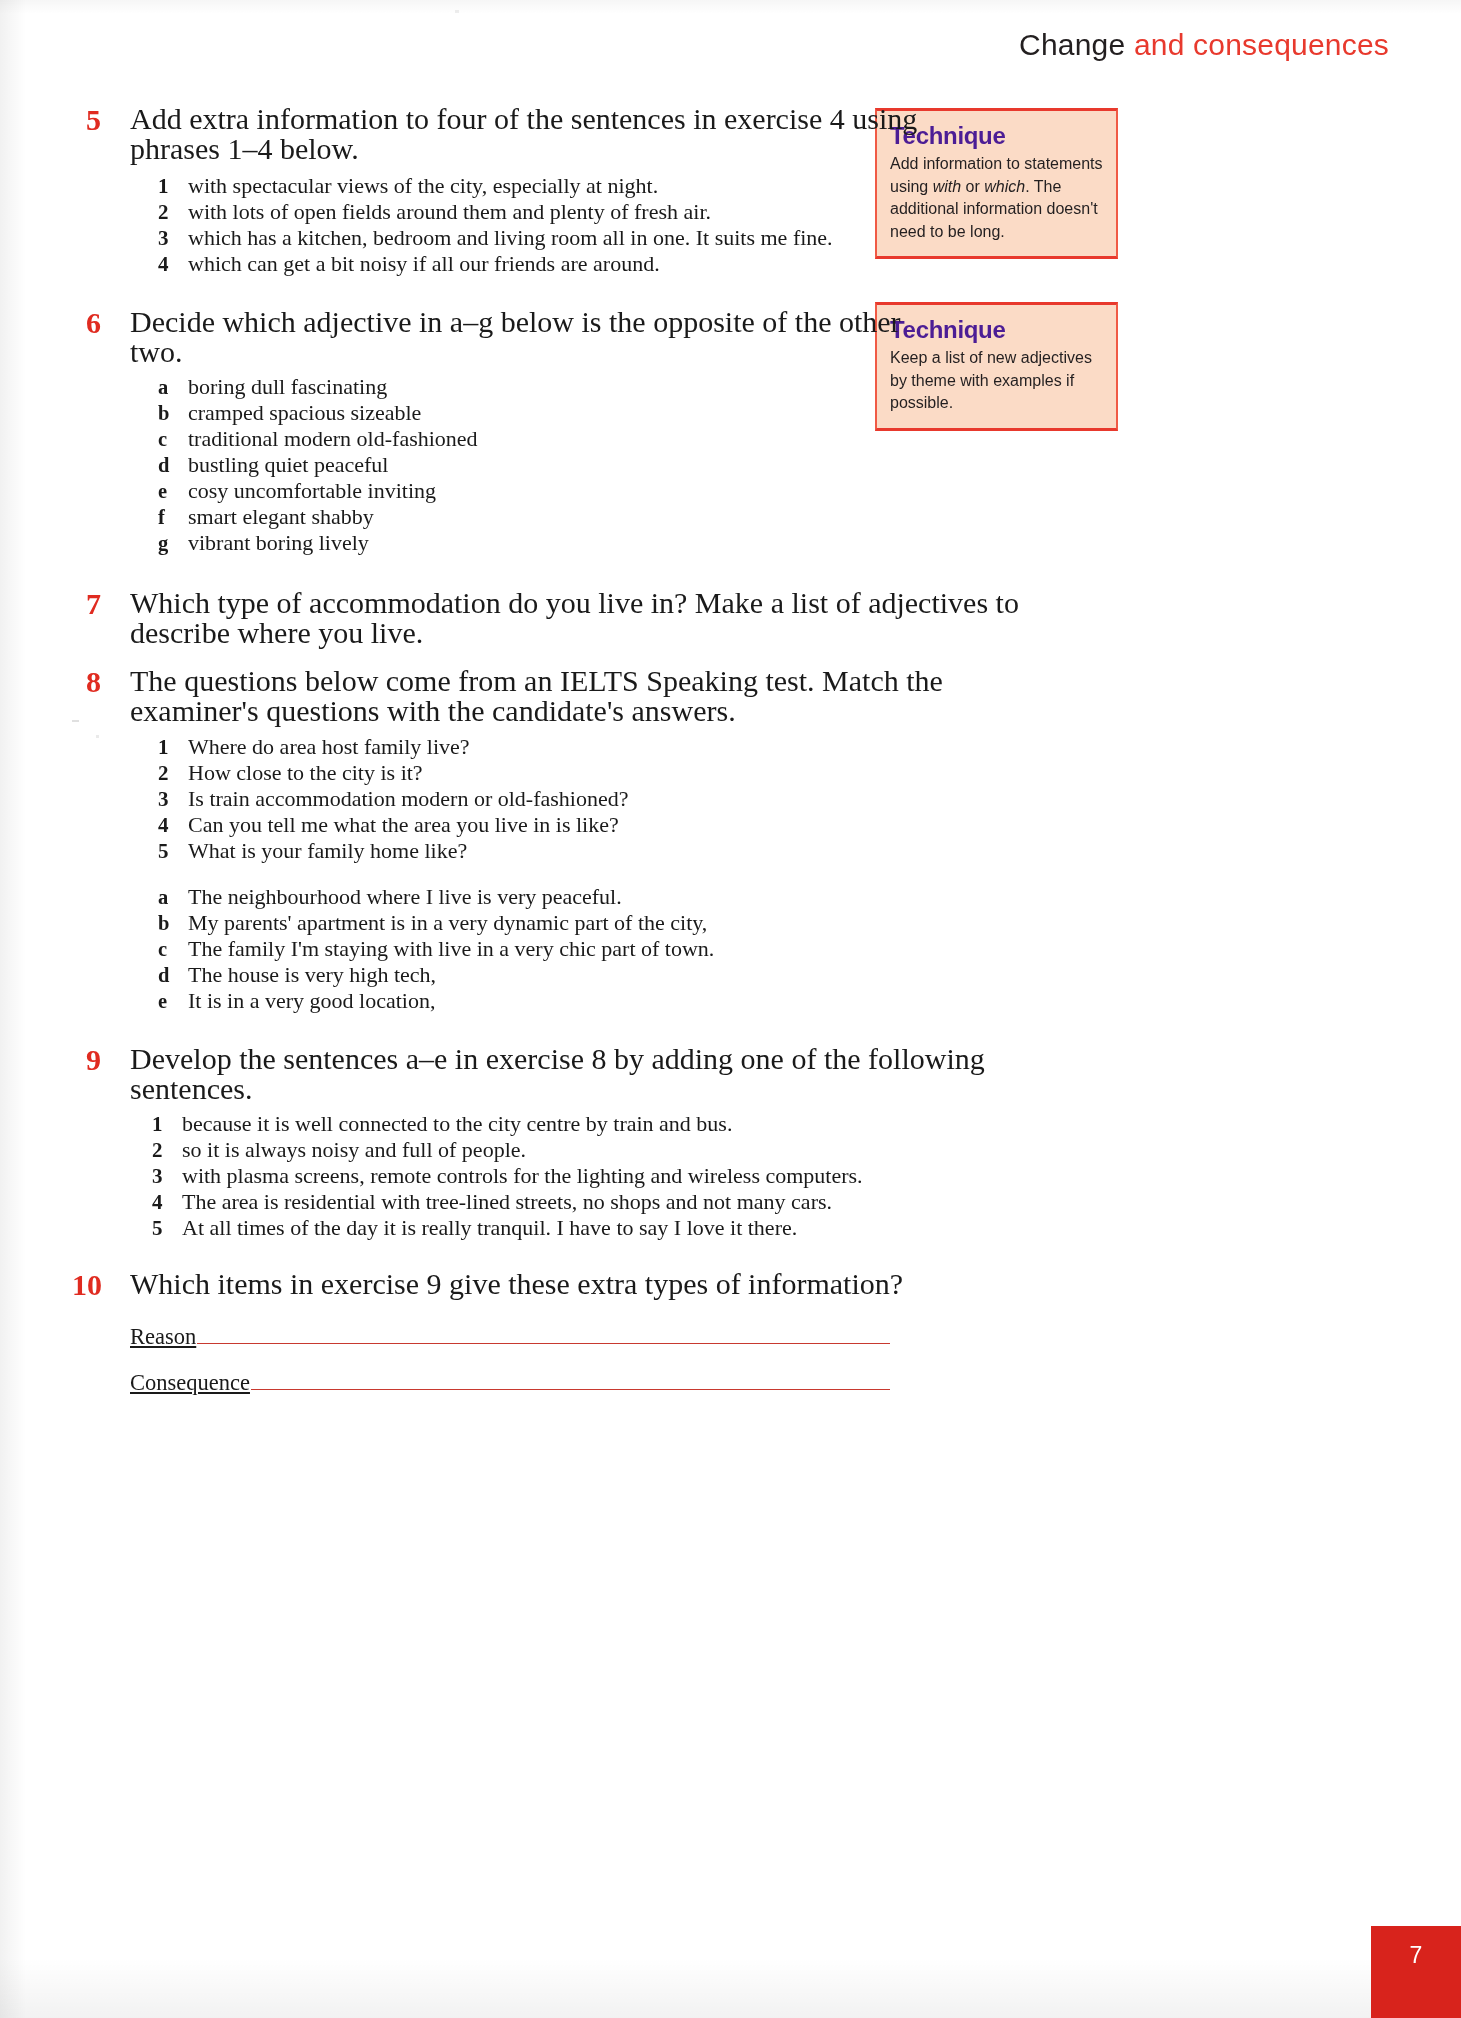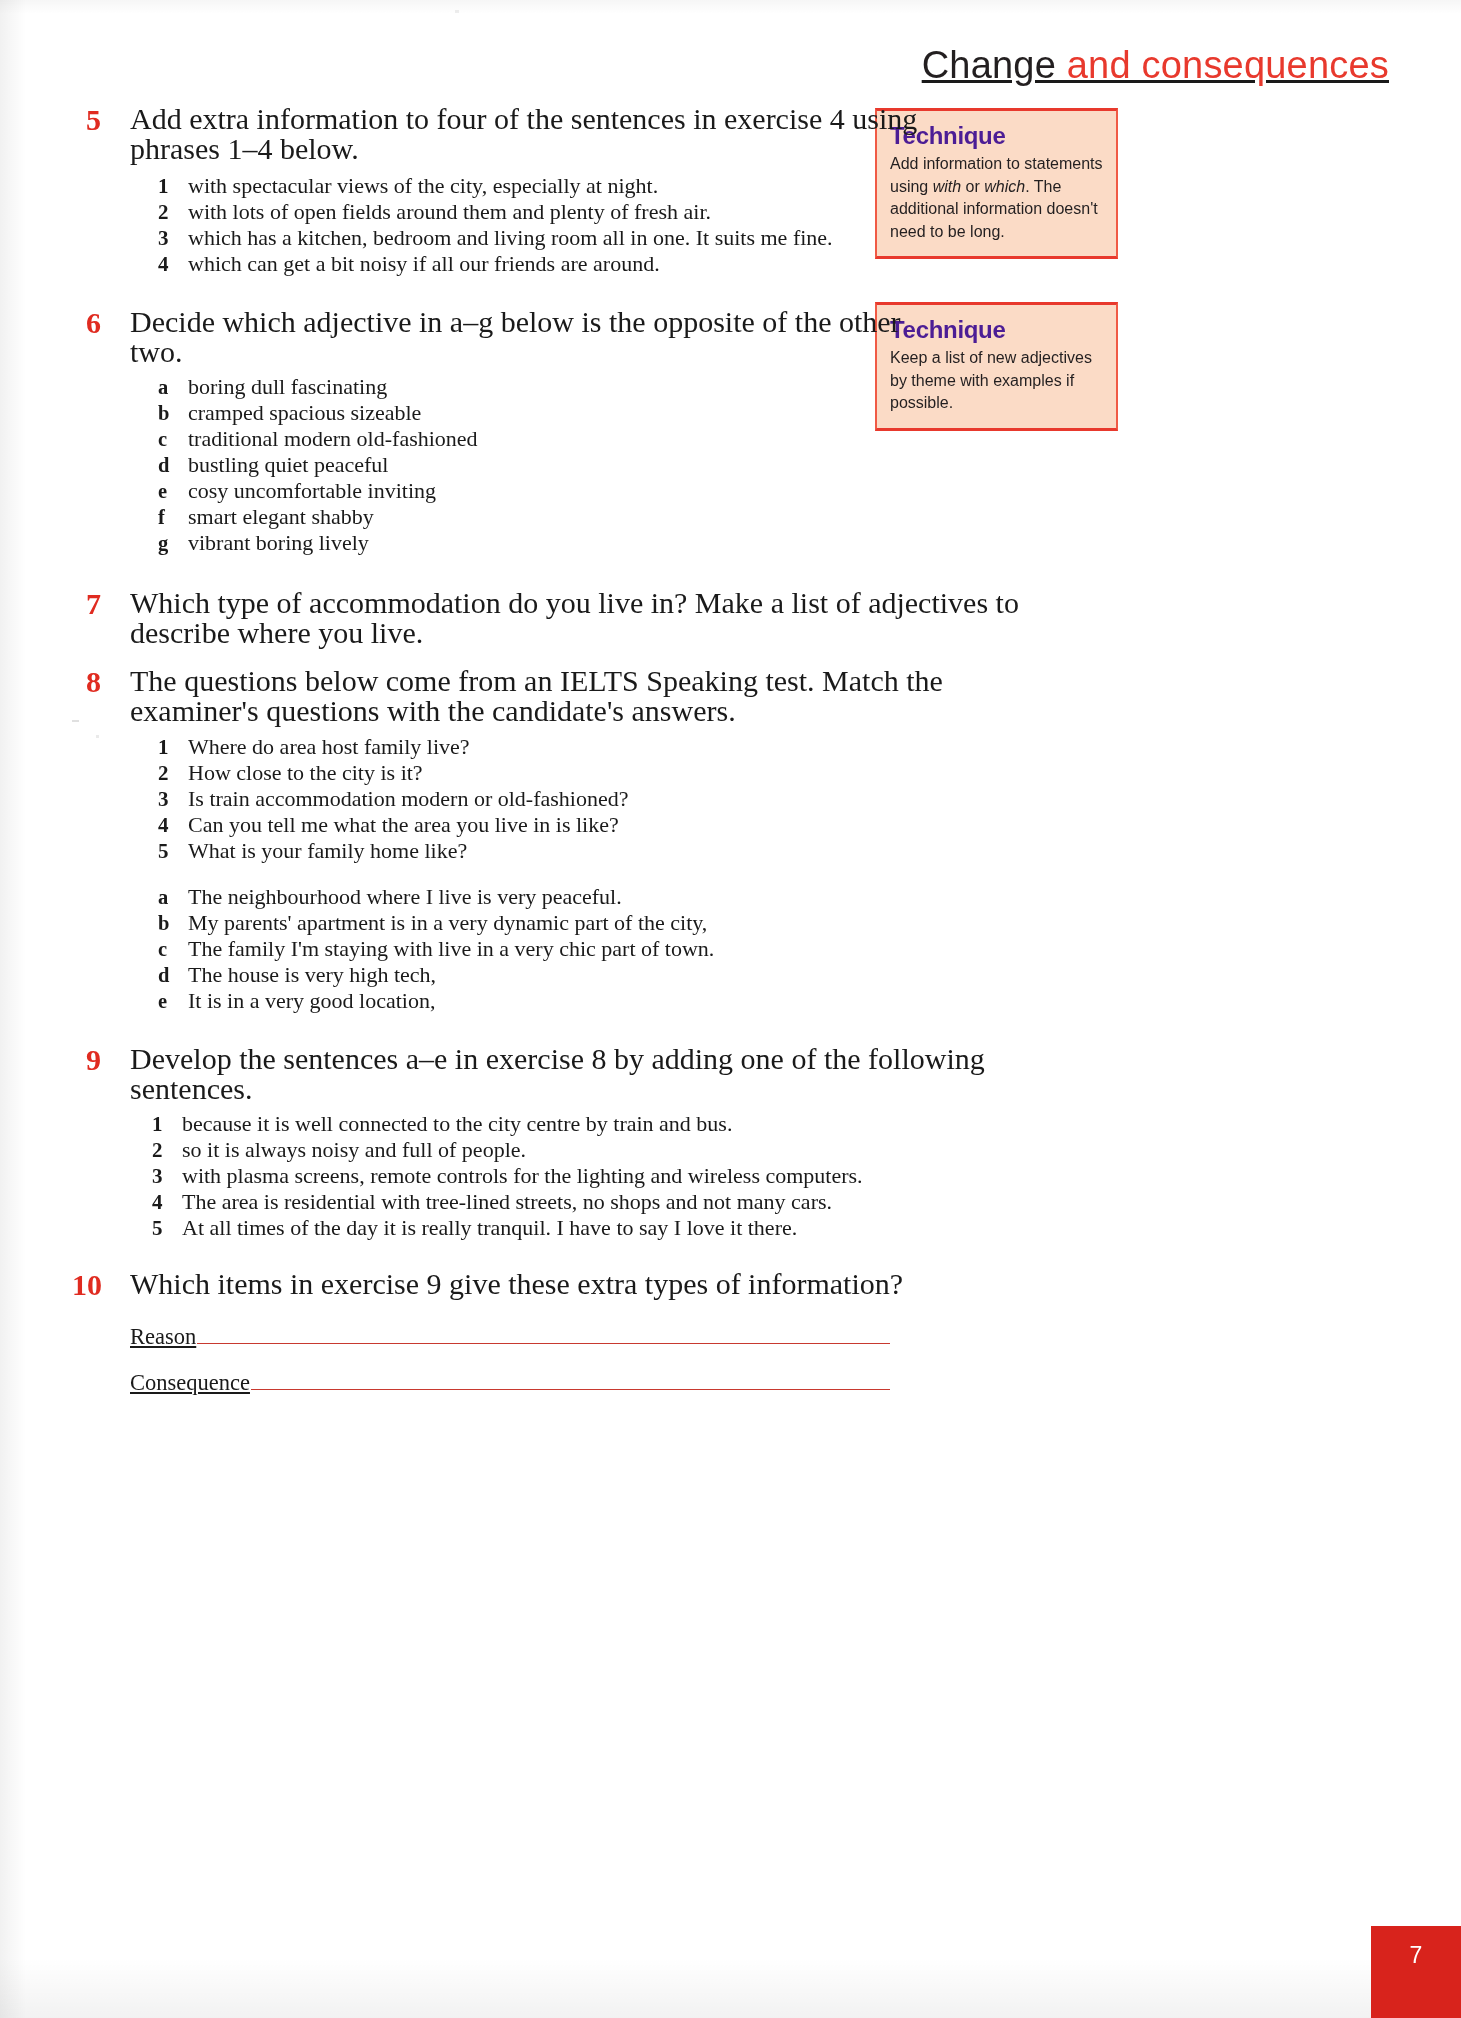--- a/index.html
+++ b/index.html
@@ -41,28 +41,27 @@
     position: absolute;
     left: 0; right: 0; top: 0;
     height: 14px;
     background: linear-gradient(to bottom, rgba(0,0,0,0.035), rgba(0,0,0,0));
     pointer-events: none;
   }
 
   
   .header {
     position: absolute;
-    top: 44px;
+    top: 28px;
     right: 72px;
     font-family: "Liberation Sans", sans-serif;
-    font-size: 38px;
+    font-size: 30px;
     font-weight: 300;
     letter-spacing: 0.2px;
     white-space: nowrap;
-    text-decoration: underline;
   }
   .header .part-black { color: #231f20; }
   .header .part-red { color: #e8392d; }
 
   
   .content {
     position: absolute;
     left: 86px;
     top: 104px;
     width: 1000px;

